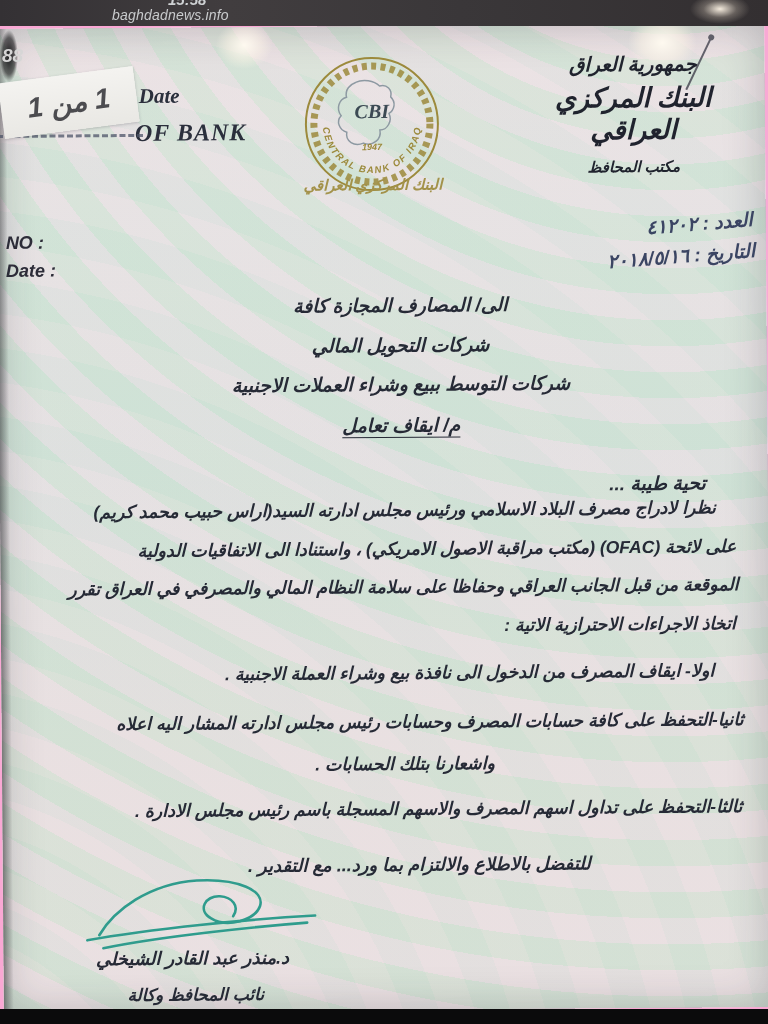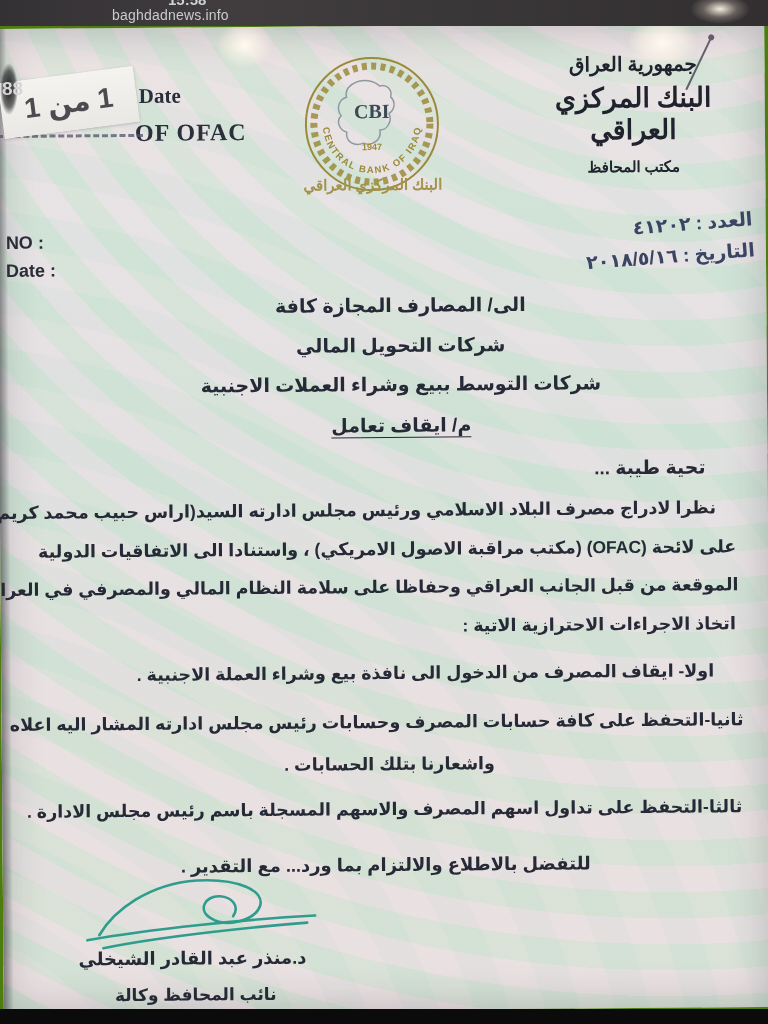--- a/index.html
+++ b/index.html
@@ -1,17 +1,17 @@
 <!DOCTYPE html>
 <html lang="ar"><head>
 <meta charset="utf-8">
 <style>
   html,body{margin:0;padding:0;background:#141414;}
-  .stage{position:relative;width:768px;height:1024px;overflow:hidden;background:#4d7c0f;
-         font-family:"Liberation Sans","DejaVu Sans",sans-serif;}
+  .stage{position:relative;width:768px;height:1024px;overflow:hidden;background:#f9a8d4;
+         font-family:"Liberation Sans","DejaVu Sans",sans-serif;font-style:italic;}
   
   .statusbar{position:absolute;top:0;left:0;right:0;height:26px;overflow:hidden;
              background:linear-gradient(90deg,#343134 0%,#413d3f 30%,#3a3739 60%,#332f31 100%);z-index:40;}
   .statusbar .glarebar{position:absolute;top:-6px;left:690px;width:60px;height:30px;border-radius:50%;
              background:radial-gradient(closest-side,rgba(255,245,230,.95),rgba(255,240,220,.25) 55%,transparent);}
   .status-time{position:absolute;top:-9px;left:168px;color:#cfd2d4;font-size:15px;font-weight:700;}
   .site-url{position:absolute;top:7px;left:112px;color:#c9cbcd;font-size:14px;letter-spacing:.2px;}
   
   .doc{position:absolute;top:26px;left:0;right:0;bottom:14px;transform:rotate(-0.45deg);
        transform-origin:50% 50%;overflow:hidden;color:#262a36;
@@ -23,21 +23,21 @@
   .glare{position:absolute;border-radius:50%;pointer-events:none;}
   .glare.g1{top:-14px;left:210px;width:76px;height:64px;
     background:radial-gradient(closest-side,rgba(255,250,240,.98),rgba(255,246,232,.45) 45%,transparent 75%);}
   .glare.g2{top:-16px;left:622px;width:88px;height:70px;
     background:radial-gradient(closest-side,rgba(255,250,240,.98),rgba(255,246,232,.5) 48%,transparent 78%);}
   .edge-shadow-left{position:absolute;left:0;top:0;bottom:0;width:10px;
     background:linear-gradient(90deg,rgba(20,20,24,.45),transparent);}
   
   .corner-mark{position:absolute;top:30px;left:0px;width:30px;height:52px;z-index:50;
     background:radial-gradient(closest-side at 30% 50%,rgba(18,18,20,.95),rgba(18,18,20,.6) 70%,transparent);
-    color:#d6d6d6;font-size:19px;font-weight:700;line-height:52px;text-indent:2px;margin-top:33px;}
+    color:#d6d6d6;font-size:19px;font-weight:700;line-height:52px;text-indent:2px;}
   
   .eng1{position:absolute;top:56px;left:142px;font-family:"Liberation Serif","DejaVu Serif",serif;
         font-weight:700;font-size:21px;color:#2b2f3c;}
   .eng2{position:absolute;top:92px;left:138px;font-family:"Liberation Serif","DejaVu Serif",serif;
         font-weight:700;font-size:24px;letter-spacing:1px;color:#2b2f3c;}
   .eng-dashes{position:absolute;top:106px;left:0;width:146px;border-top:3px dashed #4e5569;opacity:.75;}
   .sticker{position:absolute;top:46px;left:4px;width:136px;height:56px;transform:rotate(-7deg);
         background:linear-gradient(180deg,#f4f3f0,#e9e8e4);box-shadow:0 1px 3px rgba(60,60,70,.25);
         display:flex;align-items:center;justify-content:center;
         font-size:28px;font-weight:700;color:#4c4c50;direction:rtl;}
@@ -87,21 +87,21 @@
 
   <div class="corner-mark">88</div>
 
   <div class="doc">
 
     <div class="edge-shadow-left"></div>
     <div class="glare g1"></div>
     <div class="glare g2"></div>
 
     <div class="eng1">Date</div>
-    <div class="eng2">OF OFAC</div>
+    <div class="eng2">OF BANK</div>
     <div class="eng-dashes"></div>
     <div class="sticker">1 من 1</div>
 
     <svg class="seal" viewBox="0 0 150 140">
       <circle cx="75" cy="70" r="66" fill="none" stroke="#9c8a3c" stroke-width="2"></circle>
       <circle cx="75" cy="70" r="58" fill="none" stroke="#9c8a3c" stroke-width="7" stroke-dasharray="5 4.4" opacity="0.85"></circle>
       <path d="M62 22 C70 18 82 20 88 26 C96 24 102 30 100 38 C106 44 104 52 98 56
                C102 64 96 74 88 74 C90 84 80 92 70 88 C60 92 50 86 52 76
                C44 74 40 64 46 58 C40 50 44 40 52 38 C50 30 56 24 62 22 Z" fill="none" stroke="#8d99a2" stroke-width="1.6" transform="translate(2,8) scale(0.92)"></path>
       <text x="75" y="64" text-anchor="middle" font-size="20" font-weight="bold" fill="#3c4a54" font-family="Liberation Serif, DejaVu Serif, serif">CBI</text>
@@ -127,21 +127,21 @@
     <div class="ref-right">
       <div>العدد : ٤١٢٠٢</div>
       <div>التاريخ : ٢٠١٨/٥/١٦</div>
     </div>
 
     <div class="line addr" style="top:268px">الى/ المصارف المجازة كافة</div>
     <div class="line addr" style="top:308px">شركات التحويل المالي</div>
     <div class="line addr" style="top:347px">شركات التوسط ببيع وشراء العملات الاجنبية</div>
     <div class="line addr subject" style="top:388px">م/ ايقاف تعامل</div>
 
-    <div class="line greet" style="top:432px;right:62px">تحية طيبة ...</div>
+    <div class="line greet" style="top:448px;right:62px">تحية طيبة ...</div>
 
     <div class="line para" style="top:474px;right:52px">نظرا لادراج مصرف البلاد الاسلامي ورئيس مجلس ادارته السيد(اراس حبيب محمد كريم)</div>
     <div class="line para" style="top:513px;right:32px">على لائحة (OFAC) (مكتب مراقبة الاصول الامريكي) ، واستنادا الى الاتفاقيات الدولية</div>
     <div class="line para" style="top:551px;right:30px">الموقعة من قبل الجانب العراقي وحفاظا على سلامة النظام المالي والمصرفي في العراق تقرر</div>
     <div class="line para" style="top:590px;right:33px">اتخاذ الاجراءات الاحترازية الاتية :</div>
 
     <div class="line item" style="top:637px;right:55px">اولا- ايقاف المصرف من الدخول الى نافذة بيع وشراء العملة الاجنبية .</div>
     <div class="line item" style="top:686px;right:26px">ثانيا-التحفظ على كافة حسابات المصرف وحسابات رئيس مجلس ادارته المشار اليه اعلاه</div>
     <div class="line item" style="top:728px;right:275px">واشعارنا بتلك الحسابات .</div>
     <div class="line item" style="top:773px;right:28px">ثالثا-التحفظ على تداول اسهم المصرف والاسهم المسجلة باسم رئيس مجلس الادارة .</div>

